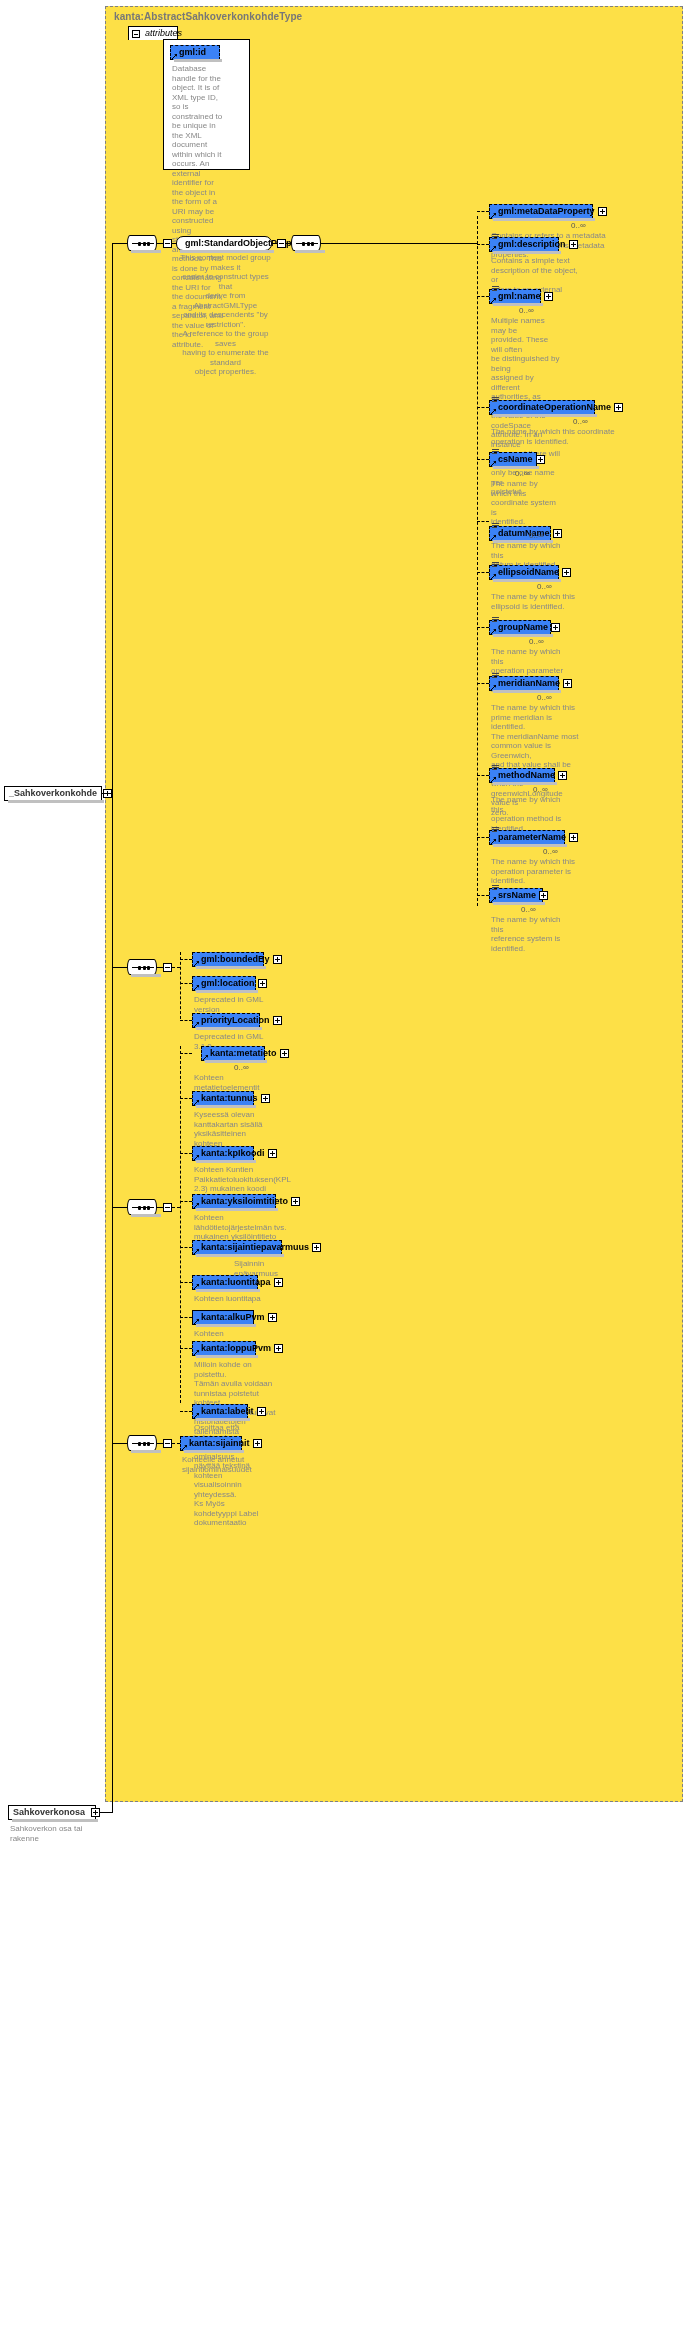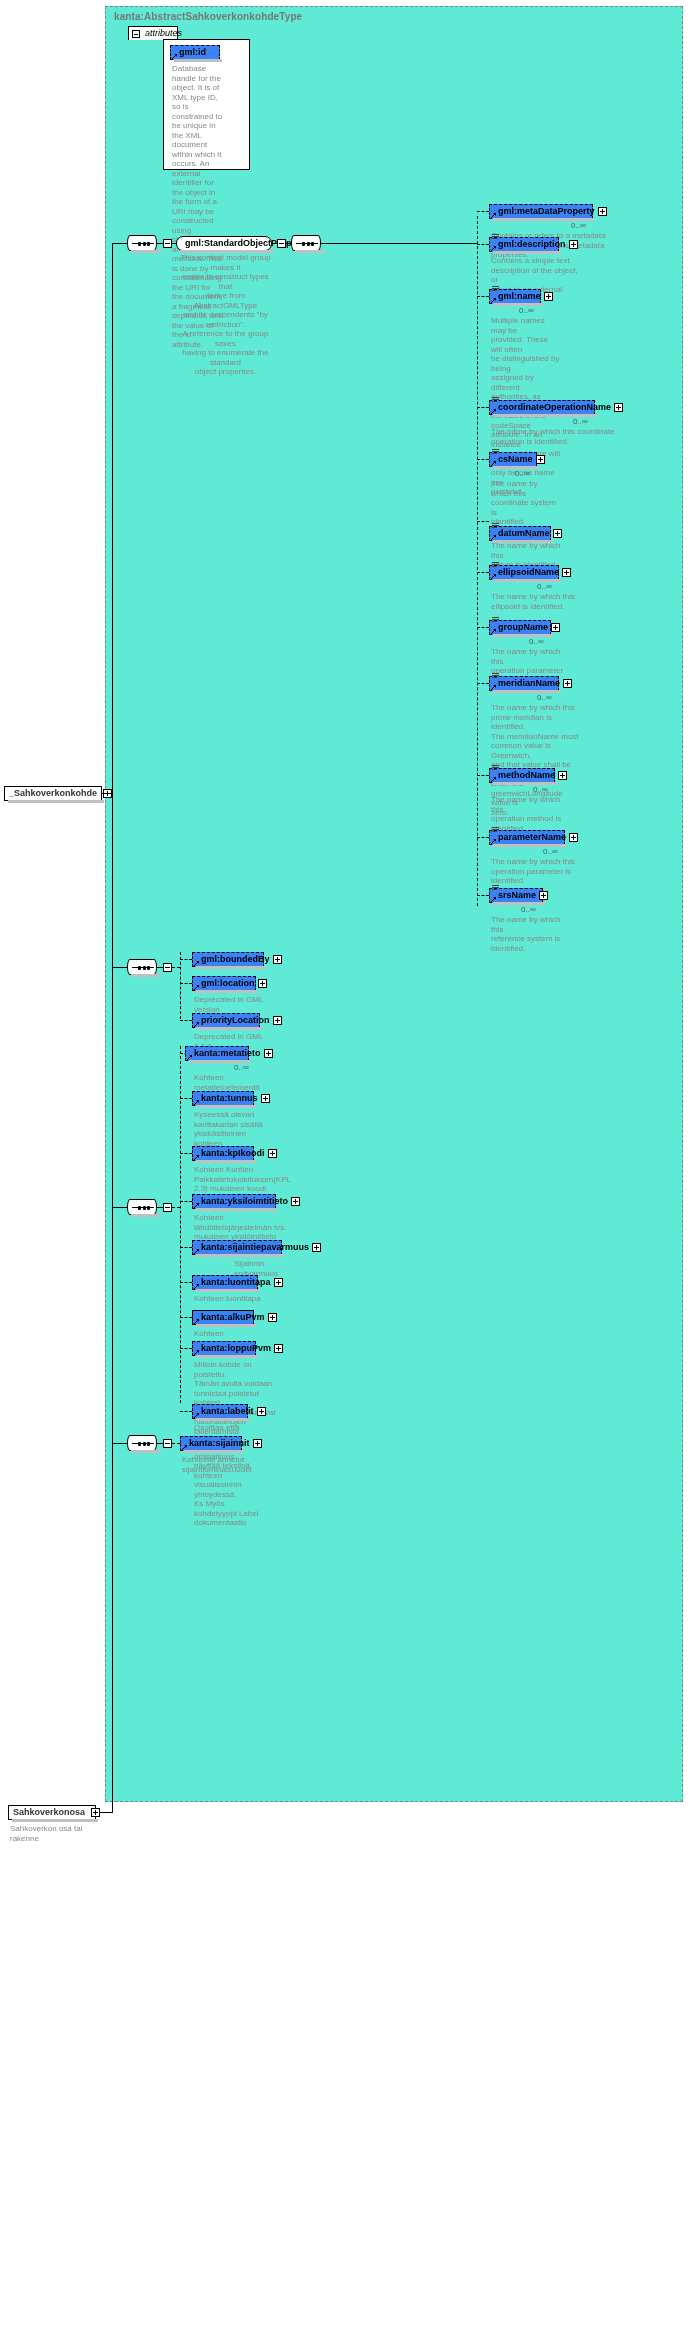--- a/index.html
+++ b/index.html
@@ -12,21 +12,21 @@
     font-family: "Liberation Sans", sans-serif;
     font-size: 9px;
     color: #333;
     overflow: hidden;
   }
   
   #type-box {
     position: absolute;
     left: 105px; top: 6px;
     width: 578px; height: 1796px;
-    background: #5eead4;
+    background: #fde047;
     border: 1px dashed #808080;
   }
   #type-title {
     position: absolute;
     left: 8px; top: 4px;
     font-size: 10px;
     font-weight: bold;
     color: #777;
     letter-spacing: .1px;
     white-space: nowrap;
@@ -484,21 +484,21 @@
       <span class="d d2"></span>
       <span class="d d3"></span>
   </div>
 </div>
 <div class="ln h" style="left:157px; top:1207px; width:6px;"></div>
 <div class="sq" style="left:163px; top:1203px;"></div>
 <div class="dl h" style="left:172px; top:1207px; width:8px;"></div>
 <div class="dl v" style="left:180px; top:1046px; height:357px;"></div>
 <div id="kanta-group">
     <div class="dl h" style="left: 180px; top: 1053px; width: 12px;"></div>
-    <div class="node dashed" style="left: 185px; top: 1046px; width: 64px;"><span class="refarrow">
+    <div class="node dashed" style="left: 201px; top: 1046px; width: 64px;"><span class="refarrow">
         <svg width="6" height="6" viewBox="0 0 6 6">
           <path d="M0 6 L5 1" stroke="#000" stroke-width="1"></path>
           <path d="M5 1 L2.2 1.2 L4.8 3.8 Z" fill="#000"></path>
         </svg>
       </span><span>kanta:metatieto</span><span class="plus"></span><span class="shadow"></span></div>
     <div class="card" style="left: 234px; top: 1063px;">0..∞</div>
     <div class="doc" style="left: 194px; top: 1073px; width: 82px;">Kohteen metatietoelementit</div>
     <div class="dl h" style="left: 180px; top: 1098px; width: 12px;"></div>
     <div class="node dashed" style="left: 192px; top: 1091px; width: 62px;"><span class="refarrow">
         <svg width="6" height="6" viewBox="0 0 6 6">

